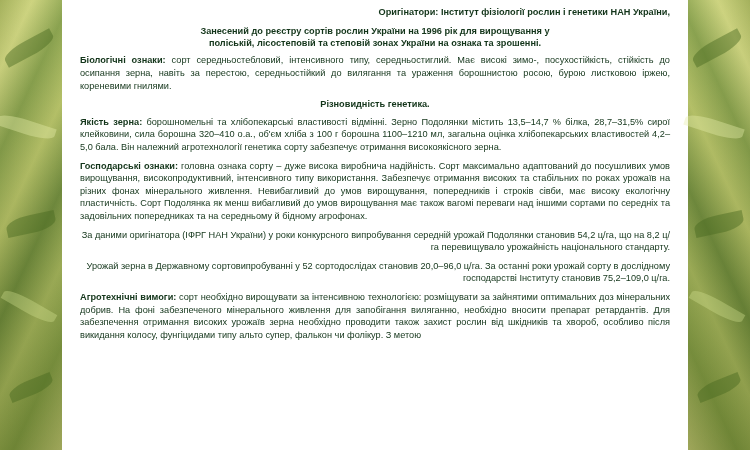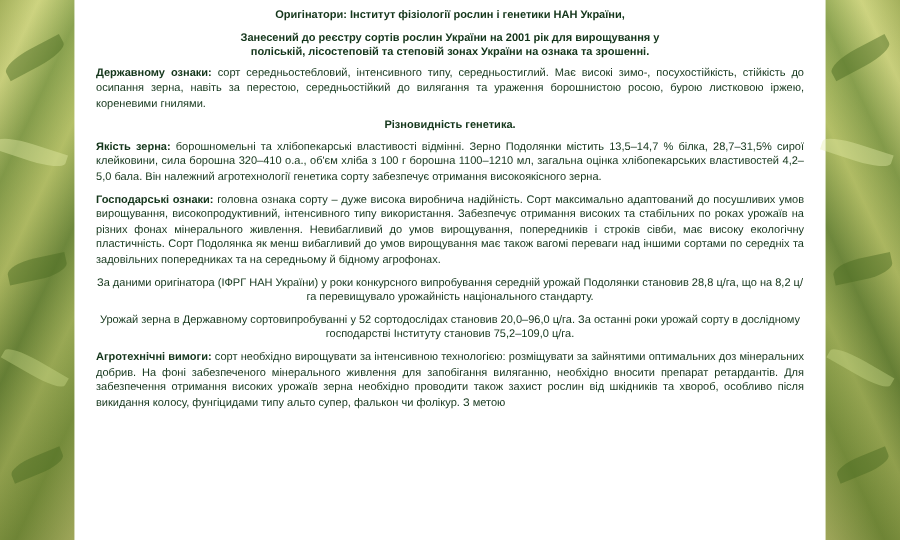--- a/index.html
+++ b/index.html
@@ -62,21 +62,21 @@
     box-sizing: border-box;
     color: #13351a;
     font-size: 9.2px;
     line-height: 12.6px;
     text-align: justify;
   }
   p {
     margin: 0 0 6px 0;
   }
   .center {
-    text-align: center;
+    text-align: right;
   }
   .bold {
     font-weight: bold;
   }
   .lead {
     font-weight: bold;
   }
   .heading-block {
     font-weight: bold;
     text-align: center;
@@ -114,33 +114,33 @@
     <span class="leaf c"></span>
     <span class="leaf d"></span>
     <span class="leaf e"></span>
   </div>
 
   <div class="content clipped">
 
     <p class="center bold">Оригінатори: Інститут фізіології рослин і генетики НАН України,</p>
 
     <div class="heading-block">
-      <div>Занесений до реєстру сортів рослин України на 2001 рік для вирощування у</div>
+      <div>Занесений до реєстру сортів рослин України на 1996 рік для вирощування у</div>
       <div>поліській, лісостеповій та степовій зонах України на ознака та зрошенні.</div>
     </div>
 
-    <p class="just"><span class="lead">Державному ознаки:</span><span> сорт середньостебловий, інтенсивного типу, середньостиглий. Має високі зимо-, посухостійкість, стійкість до осипання зерна, навіть за перестою, середньостійкий до вилягання та ураження борошнистою росою, бурою листковою іржею, кореневими гнилями.</span></p>
+    <p class="just"><span class="lead">Біологічні ознаки:</span><span> сорт середньостебловий, інтенсивного типу, середньостиглий. Має високі зимо-, посухостійкість, стійкість до осипання зерна, навіть за перестою, середньостійкий до вилягання та ураження борошнистою росою, бурою листковою іржею, кореневими гнилями.</span></p>
 
     <p class="subhead">Різновидність генетика.</p>
 
     <p class="just"><span class="lead">Якість зерна:</span><span> борошномельні та хлібопекарські властивості відмінні. Зерно Подолянки містить 13,5–14,7 % білка, 28,7–31,5% сирої клейковини, сила борошна 320–410 о.а., об'єм хліба з 100 г борошна 1100–1210 мл, загальна оцінка хлібопекарських властивостей 4,2–5,0 бала. Він належний агротехнології генетика сорту забезпечує отримання високоякісного зерна.</span></p>
 
     <p class="just"><span class="lead">Господарські ознаки:</span><span> головна ознака сорту – дуже висока виробнича надійність. Сорт максимально адаптований до посушливих умов вирощування, високопродуктивний, інтенсивного типу використання. Забезпечує отримання високих та стабільних по роках урожаїв на різних фонах мінерального живлення. Невибагливий до умов вирощування, попередників і строків сівби, має високу екологічну пластичність. Сорт Подолянка як менш вибагливий до умов вирощування має також вагомі переваги над іншими сортами по середніх та задовільних попередниках та на середньому й бідному агрофонах.</span></p>
 
 
-    <p class="center">За даними оригінатора (ІФРГ НАН України) у роки конкурсного випробування середній урожай Подолянки становив 28,8 ц/га, що на 8,2 ц/га перевищувало урожайність національного стандарту.</p>
+    <p class="center">За даними оригінатора (ІФРГ НАН України) у роки конкурсного випробування середній урожай Подолянки становив 54,2 ц/га, що на 8,2 ц/га перевищувало урожайність національного стандарту.</p>
 
     <p class="center">Урожай зерна в Державному сортовипробуванні у 52 сортодослідах становив 20,0–96,0 ц/га. За останні роки урожай сорту в дослідному господарстві Інституту становив 75,2–109,0 ц/га.</p>
 
     <p class="just"><span class="lead">Агротехнічні вимоги:</span><span> сорт необхідно вирощувати за інтенсивною технологією: розміщувати за зайнятими оптимальних доз мінеральних добрив. На фоні забезпеченого мінерального живлення для запобігання виляганню, необхідно вносити препарат ретардантів. Для забезпечення отримання високих урожаїв зерна необхідно проводити також захист рослин від шкідників та хвороб, особливо після викидання колосу, фунгіцидами типу альто супер, фалькон чи фолікур. З метою</span></p>
 
   </div>
 </div>
 
 </body></html>

